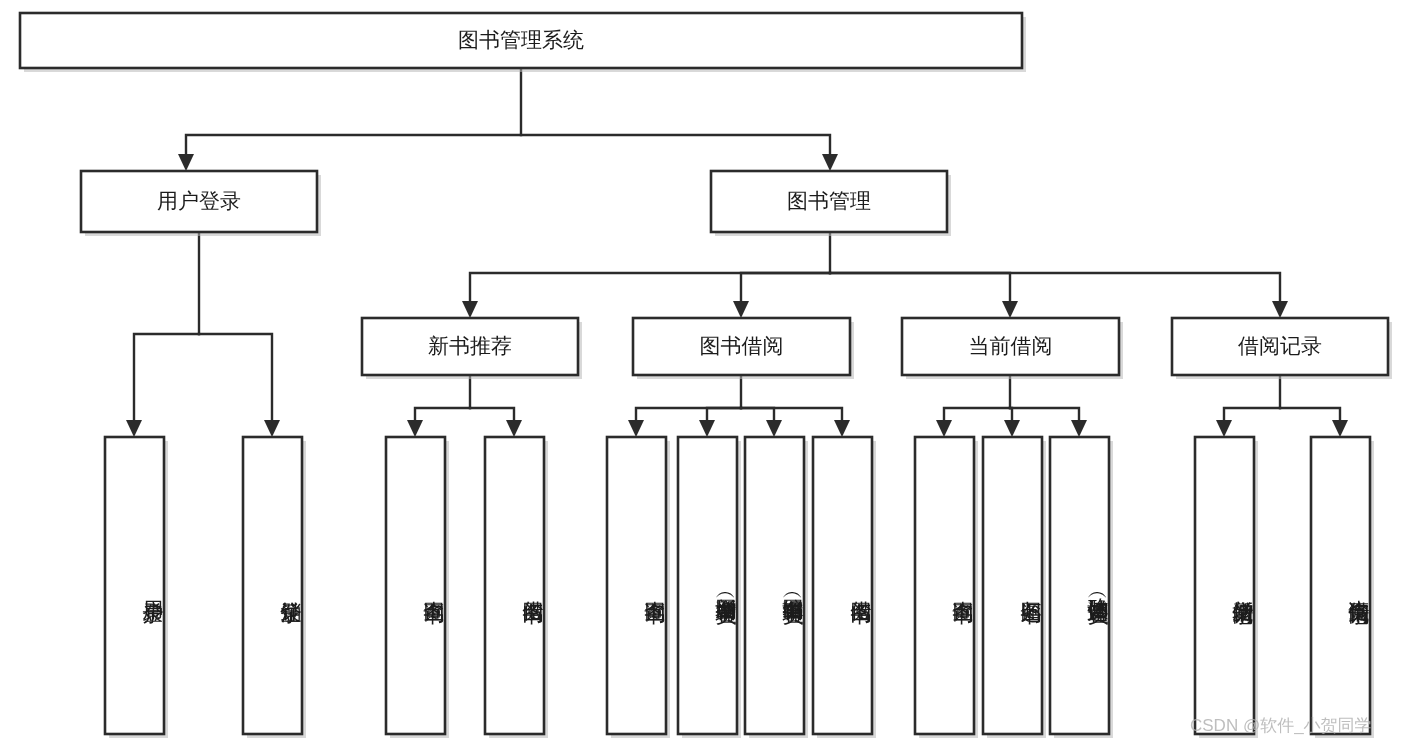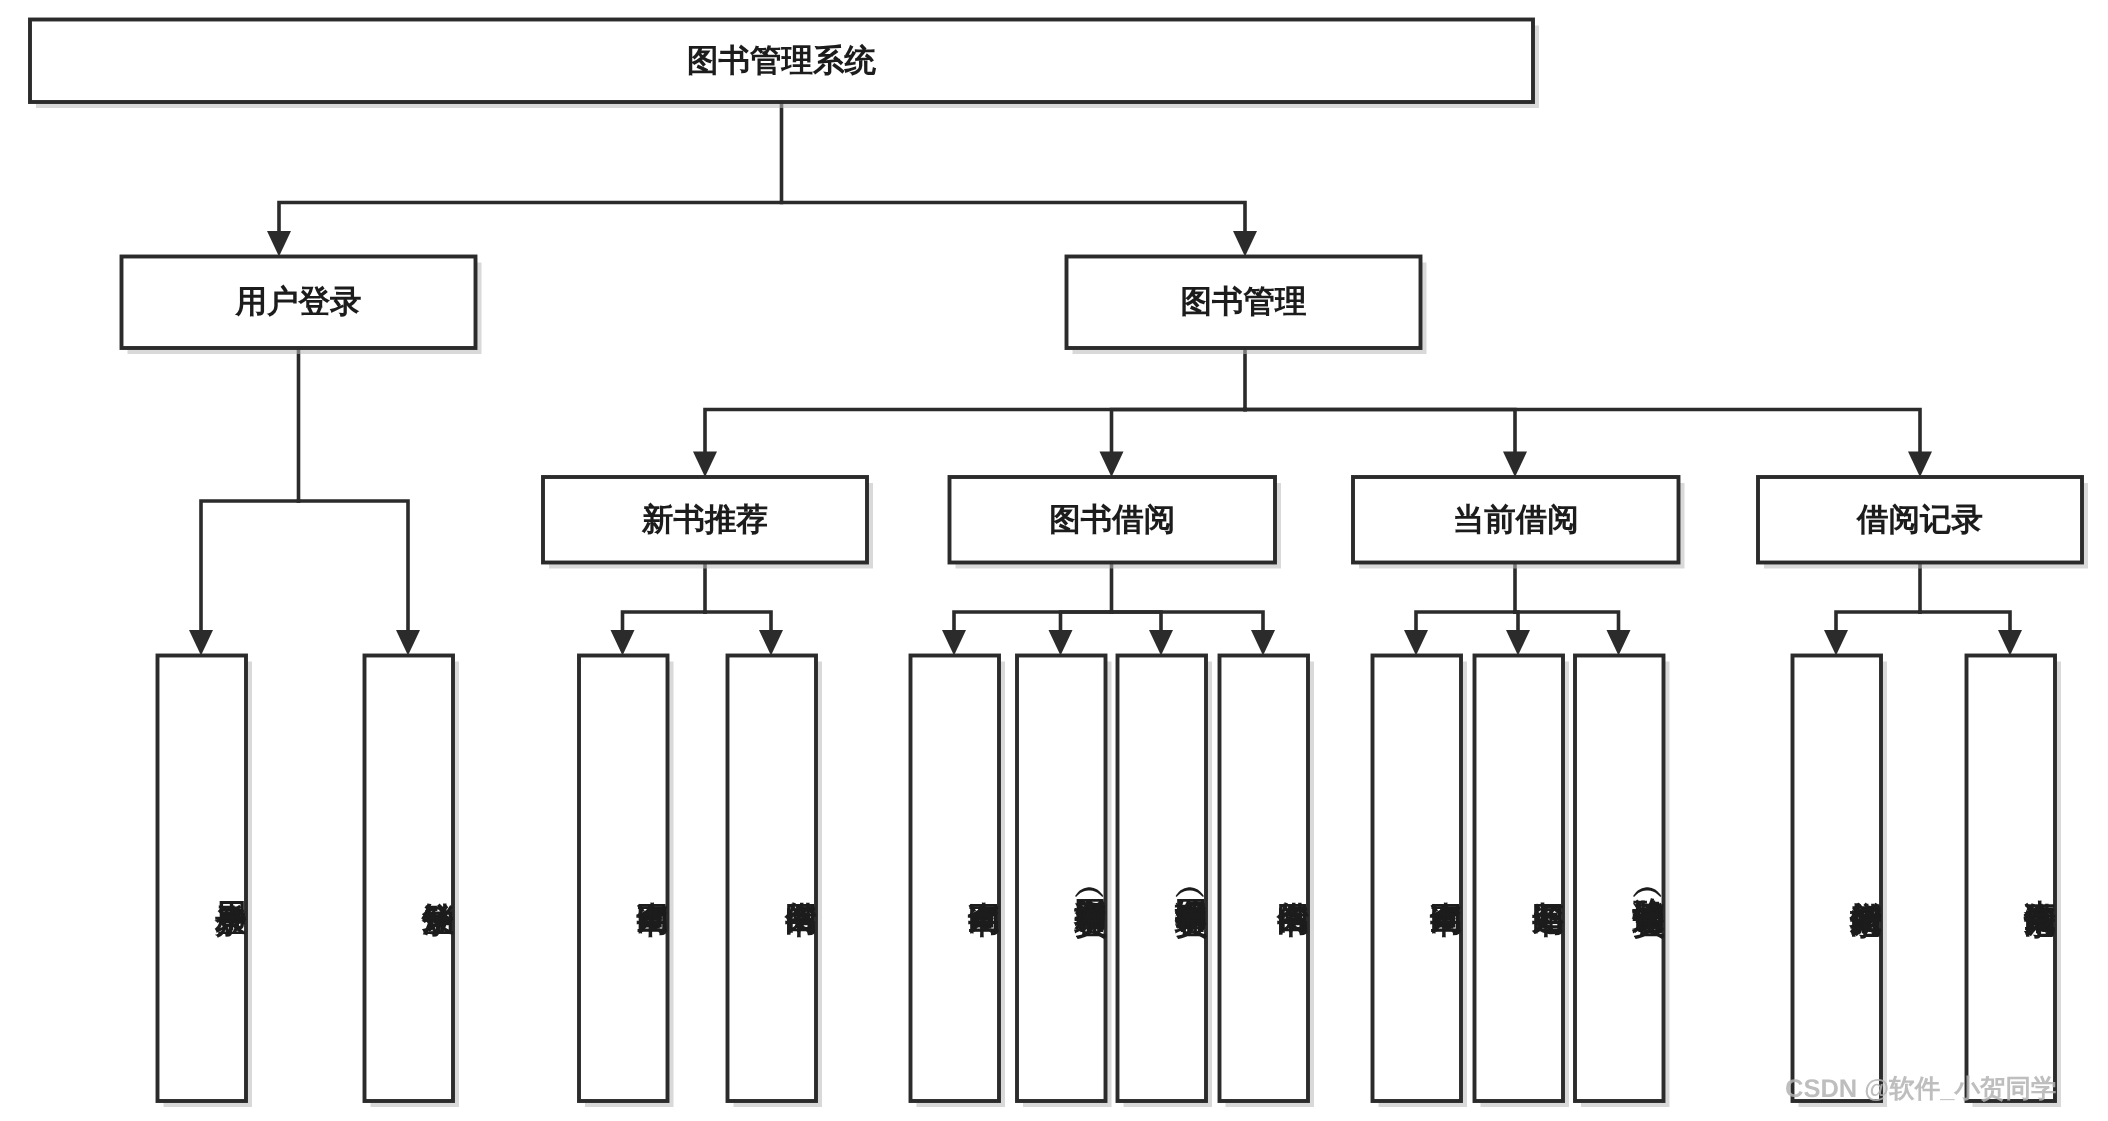--- a/index.html
+++ b/index.html
@@ -11,21 +11,20 @@
     width: 1405px;
     height: 747px;
     font-family: "Liberation Sans", "DejaVu Sans", sans-serif;
     overflow: hidden;
     position: relative;
   }
   #diagram-root {
     position: relative;
     width: 1201px;
     height: 747px;
-    font-weight: bold;
   }
   svg#flow-svg {
     position: absolute;
     left: 0;
     top: 0;
     width: 1405px;
     height: 747px;
     display: block;
   }
   .node-rect {

